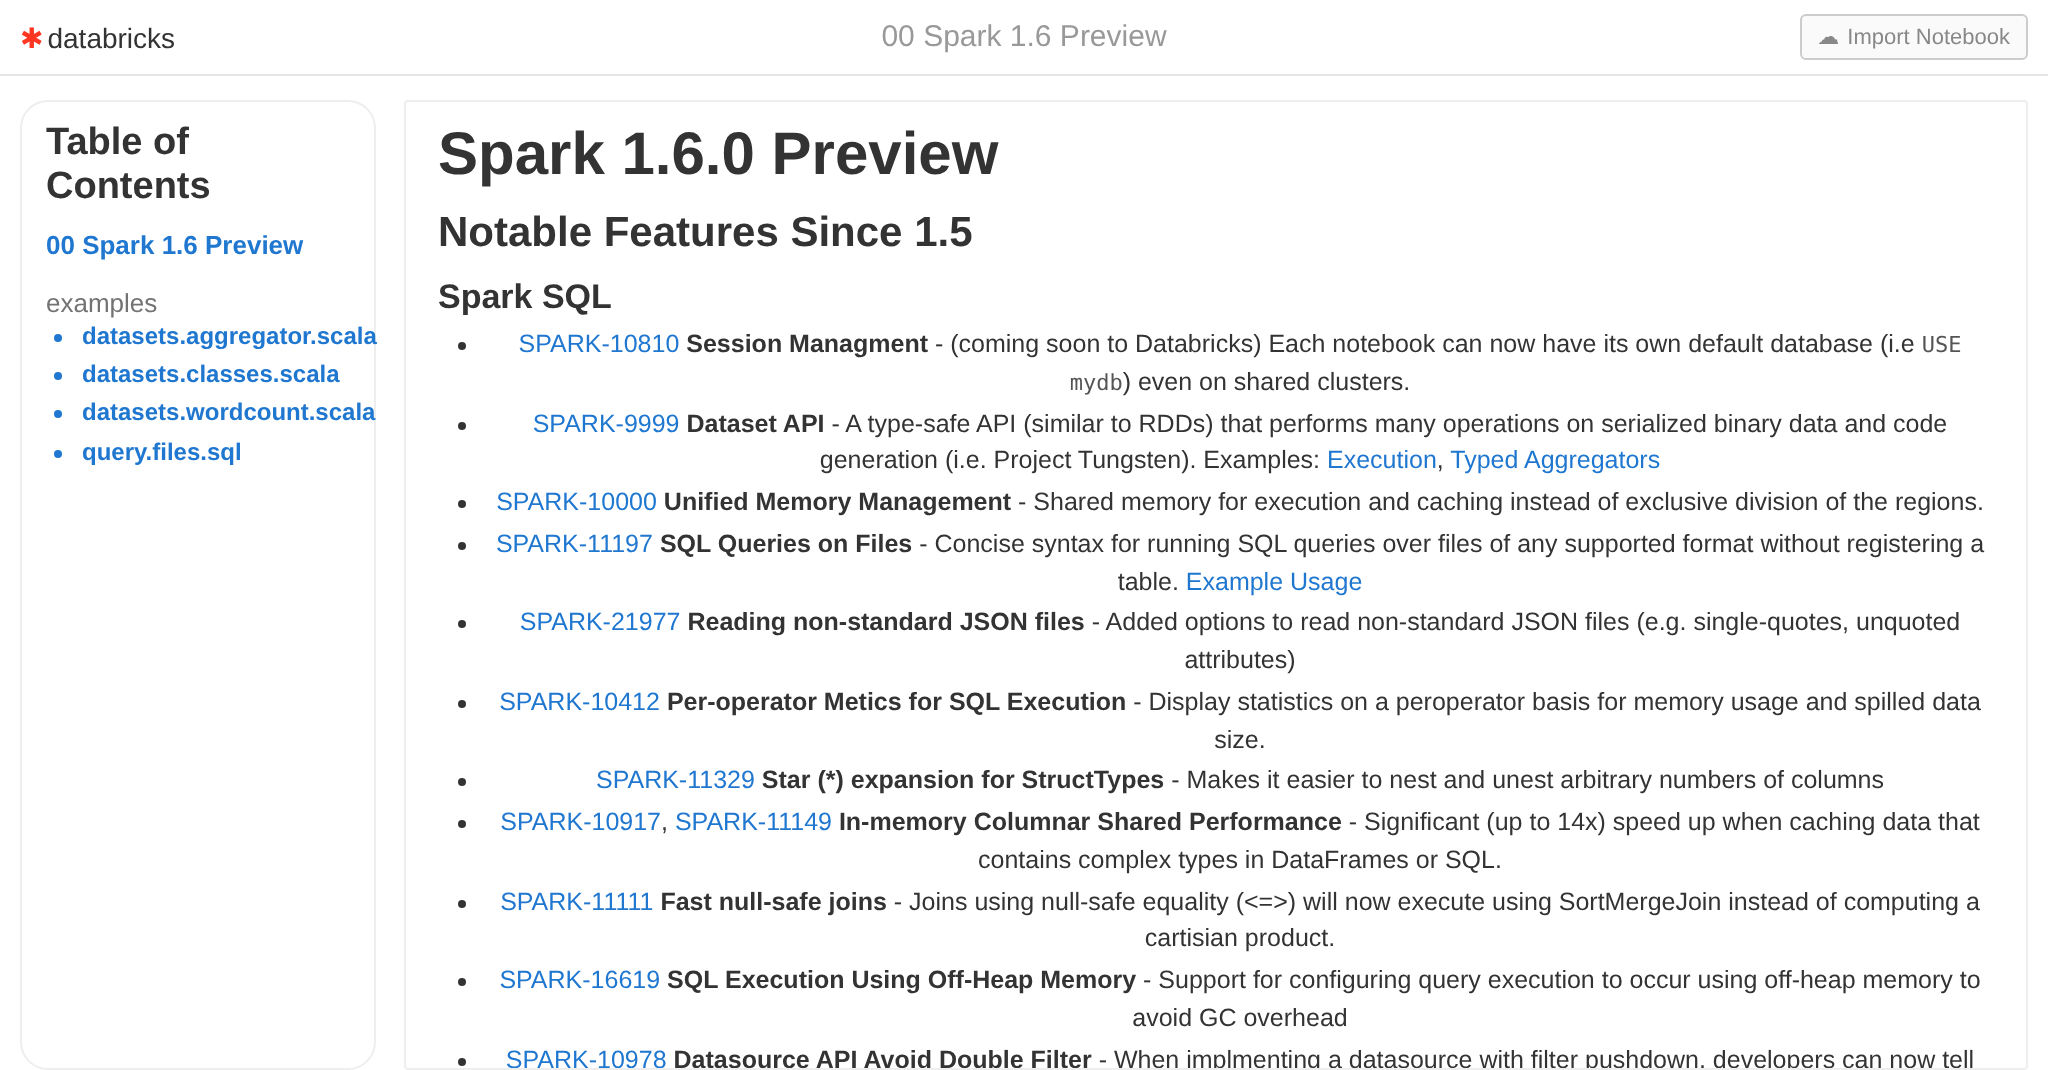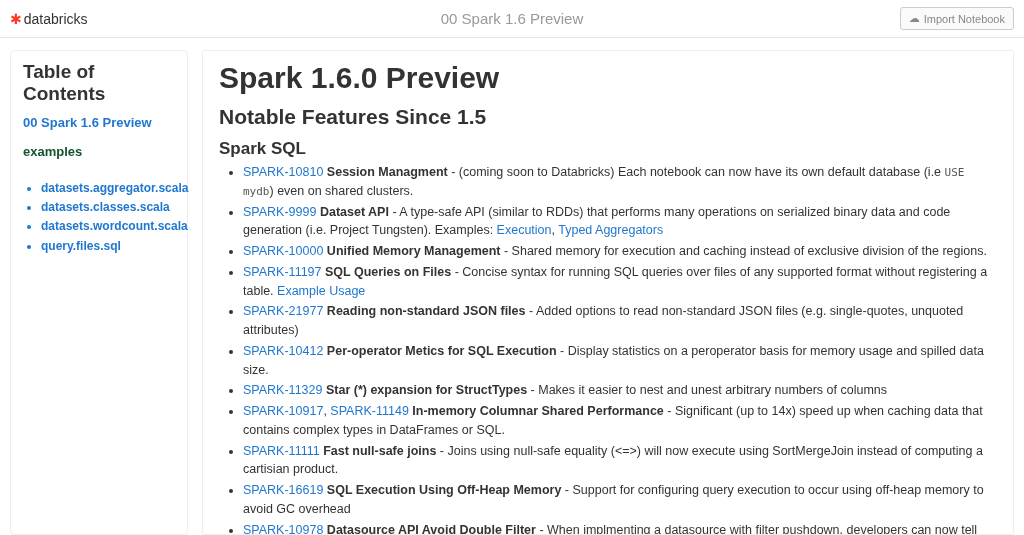--- a/index.html
+++ b/index.html
@@ -53,43 +53,43 @@
     gap: 4px;
   }
   .body-row {
     display: flex;
     padding: 12px 10px;
     gap: 14px;
   }
   .sidebar {
     width: 178px;
     border: 1px solid #eee;
-    border-radius: 4px;
+    border-radius: 14px;
     padding: 10px 12px 8px 12px;
     flex-shrink: 0;
   }
   .toc-title {
     font-size: 19px;
     font-weight: 700;
     color: #333;
     margin-bottom: 10px;
   }
   .toc-link-main {
     color: #1f77d0;
     font-size: 13px;
     font-weight: 700;
     display: block;
     margin-bottom: 14px;
     cursor: pointer;
   }
   .toc-sub {
     font-size: 13px;
-    font-weight: 700;
-    color: #14532d;
-    margin-bottom: 20px;
+    font-weight: 400;
+    color: #737373;
+    margin-bottom: 0;
   }
   .toc-list {
     list-style: disc;
     padding-left: 18px;
   }
   .toc-list li {
     color: #1f77d0;
     font-size: 12px;
     line-height: 1.6;
     cursor: pointer;
@@ -108,20 +108,21 @@
   .h3 { font-size: 17px; font-weight: 700; margin: 8px 0 4px 0; }
   .bullets {
     list-style: disc;
     padding-left: 24px;
   }
   .bullets > li {
     font-size: 12.5px;
     line-height: 1.5;
     margin-bottom: 2px;
     color: #333;
+    text-align: center;
   }
   .link { color: #1f77d0; cursor: pointer; }
   .b { font-weight: 700; }
   code { font-family: Menlo, Consolas, monospace; font-size: 11px; color: #555; }
   .cloud-icon { font-size: 11px; }
 </style>
 </head>
 <body>
 
 <div class="header">

